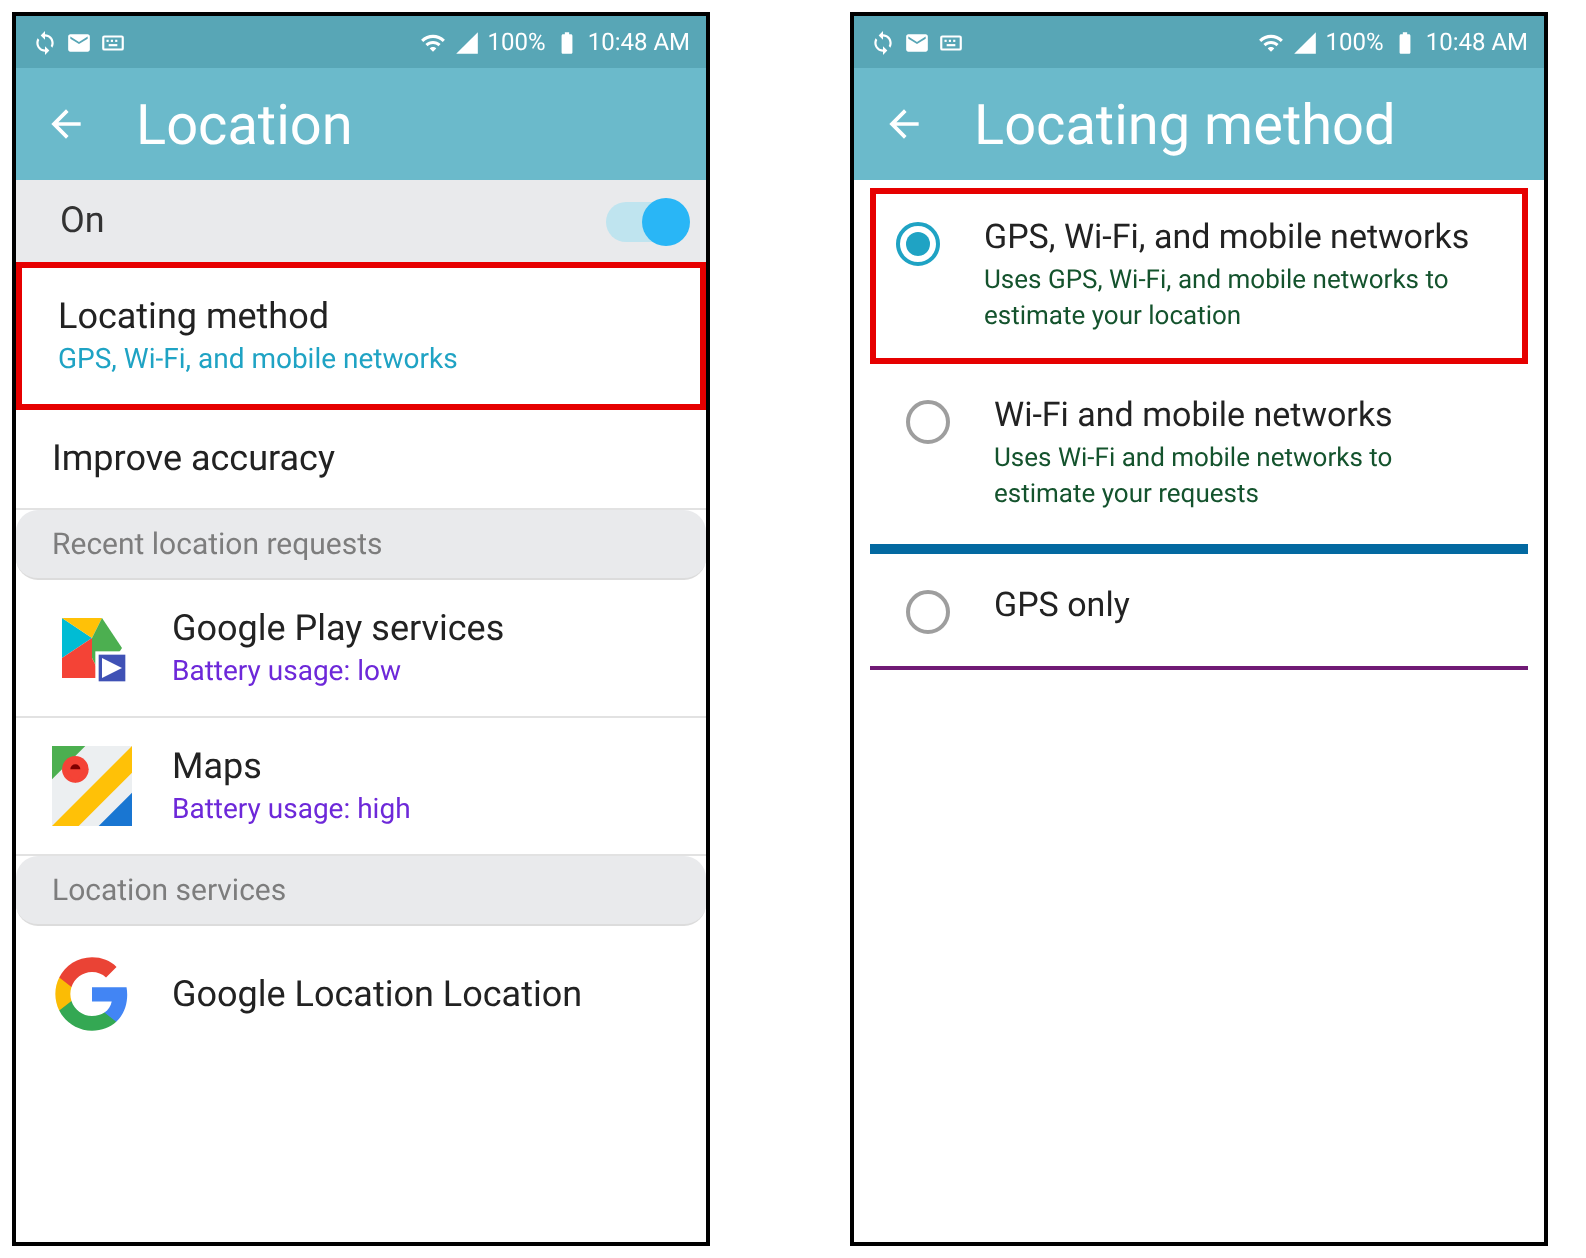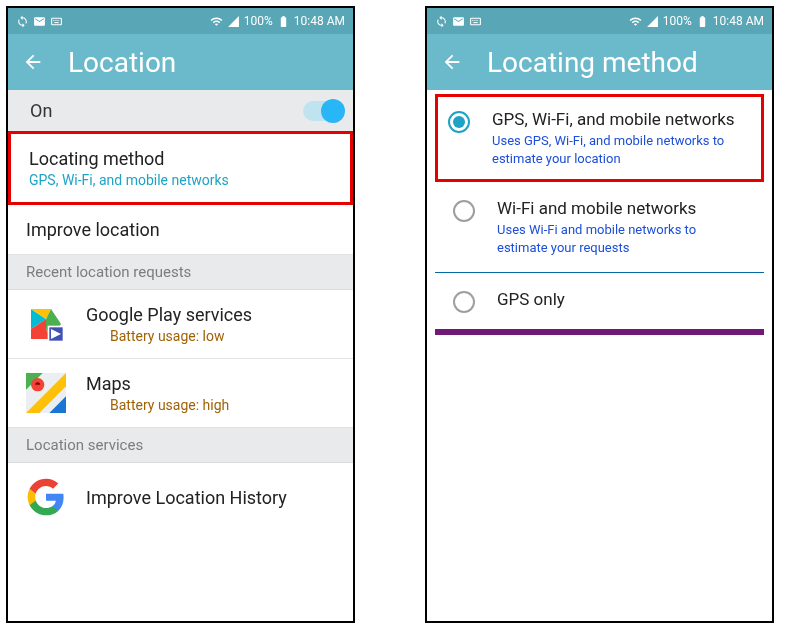--- a/index.html
+++ b/index.html
@@ -72,35 +72,36 @@
     right: -2px; top: -2px;
     width: 24px; height: 24px;
     border-radius: 50%;
     background: #29b6f6;
   }
   .highlight-red {
     border: 3px solid #e60000;
   }
   .item-title { font-size: 18px; color: #222; }
   .item-sub { font-size: 14px; color: #1fa3c4; margin-top: 3px; }
-  .item-sub.gray { color: #a16207; margin-left: 24px; }
+  .item-sub.gray { color: #6d28d9; }
   .section-header {
     background: #e9eaec;
     color: #7d7d7d;
     font-size: 15px;
     padding: 8px 18px;
     border-bottom: 1px solid #dcdcdc;
+    border-radius: 11px;
   }
   .row.with-icon { gap: 20px; }
   .app-icon { width: 40px; height: 40px; flex-shrink: 0; }
   .radio-row {
     display: flex;
     gap: 22px;
     padding: 16px 18px 16px 18px;
-    border-bottom: 1px solid #0369a1;
+    border-bottom: 5px solid #0369a1;
     align-items: flex-start;
   }
   .radio-row.last { border-bottom: none; }
   .radio {
     width: 22px; height: 22px;
     border: 2px solid #9e9e9e;
     border-radius: 50%;
     flex-shrink: 0;
     margin-top: 2px;
     display: flex;
@@ -108,21 +109,21 @@
     justify-content: center;
   }
   .radio.checked { border-color: #1fa3c4; }
   .radio.checked::after {
     content: "";
     width: 12px; height: 12px;
     border-radius: 50%;
     background: #1fa3c4;
   }
   .radio-text .title { font-size: 17px; color: #222; }
-  .radio-text .sub { font-size: 13px; color: #1d4ed8; margin-top: 3px; line-height: 1.35; }
+  .radio-text .sub { font-size: 13px; color: #14532d; margin-top: 3px; line-height: 1.35; }
   .radio-container { padding: 0 0; }
   .radio-highlight {
     border: 3px solid #e60000;
     margin: 4px 8px 0 8px;
   }
   .radio-highlight .radio-row { border-bottom: none; padding: 12px 10px 12px 10px;}
   .col { display: flex; flex-direction: column; }
 </style>
 </head>
 <body>
@@ -172,21 +173,21 @@
         <div class="knob"></div>
       </div>
   </div>
 
   <div class="row highlight-red col" style="align-items:flex-start;">
     <span class="item-title">Locating method</span>
     <span class="item-sub">GPS, Wi-Fi, and mobile networks</span>
   </div>
 
   <div class="row">
-    <span class="item-title">Improve location</span>
+    <span class="item-title">Improve accuracy</span>
   </div>
 
   <div class="section-header">Recent location requests</div>
 
   <div class="row with-icon">
     <svg class="app-icon" viewBox="0 0 48 48">
       <path d="M6 6 L24 18 L6 30 Z" fill="#00bcd4"></path>
       <path d="M6 6 L30 6 L24 18 Z" fill="#ffc107"></path>
       <path d="M24 18 L30 6 L42 24 L30 42 L24 30 Z" fill="#4caf50"></path>
       <path d="M6 30 L24 18 L24 30 L30 42 L6 42 Z" fill="#f44336"></path>
@@ -218,21 +219,21 @@
 
   <div class="section-header">Location services</div>
 
   <div class="row with-icon no-border">
     <svg class="app-icon" viewBox="0 0 48 48">
       <path fill="#4285F4" d="M45.12 24.5c0-1.56-.14-3.06-.4-4.5H24v8.51h11.84c-.51 2.75-2.06 5.08-4.39 6.64v5.52h7.11c4.16-3.83 6.56-9.47 6.56-16.17z"></path>
       <path fill="#34A853" d="M24 46c5.94 0 10.92-1.97 14.56-5.33l-7.11-5.52c-1.97 1.32-4.49 2.1-7.45 2.1-5.73 0-10.58-3.87-12.31-9.07H4.34v5.7C7.96 41.07 15.4 46 24 46z"></path>
       <path fill="#FBBC05" d="M11.69 28.18C11.25 26.86 11 25.45 11 24s.25-2.86.69-4.18v-5.7H4.34C2.85 17.09 2 20.45 2 24s.85 6.91 2.34 9.88l7.35-5.7z"></path>
       <path fill="#EA4335" d="M24 10.75c3.23 0 6.13 1.11 8.41 3.29l6.31-6.31C34.91 3.99 29.93 2 24 2 15.4 2 7.96 6.93 4.34 14.12l7.35 5.7c1.73-5.2 6.58-9.07 12.31-9.07z"></path>
     </svg>
-    <span class="item-title">Improve Location History</span>
+    <span class="item-title">Google Location Location</span>
   </div>
 </div>
 
 <div class="phone">
   <div class="status-bar">
     <div class="status-left">
       <svg class="status-ic" viewBox="0 0 24 24" fill="#fff">
           <path d="M12 4V1L8 5l4 4V6c3.3 0 6 2.7 6 6 0 1-.3 2-.7 2.8l1.5 1.5C19.5 15 20 13.6 20 12c0-4.4-3.6-8-8-8zm0 14c-3.3 0-6-2.7-6-6 0-1 .3-2 .7-2.8L5.2 7.7C4.5 9 4 10.4 4 12c0 4.4 3.6 8 8 8v3l4-4-4-4v3z"></path>
         </svg>
       <svg class="status-ic" viewBox="0 0 24 24" fill="#fff">
@@ -280,20 +281,20 @@
     </div>
 
     <div class="radio-row" style="margin:0 8px;">
       <div class="radio"></div>
       <div class="radio-text col">
         <span class="title">Wi-Fi and mobile networks</span>
         <span class="sub">Uses Wi-Fi and mobile networks to estimate your requests</span>
       </div>
     </div>
 
-    <div class="radio-row last" style="margin:0 8px; border-bottom:6px solid #701a75;">
+    <div class="radio-row last" style="margin:0 8px; border-bottom:2px solid #701a75;">
       <div class="radio"></div>
       <div class="radio-text col">
         <span class="title">GPS only</span>
       </div>
     </div>
   </div>
 </div>
 
 </body></html>

